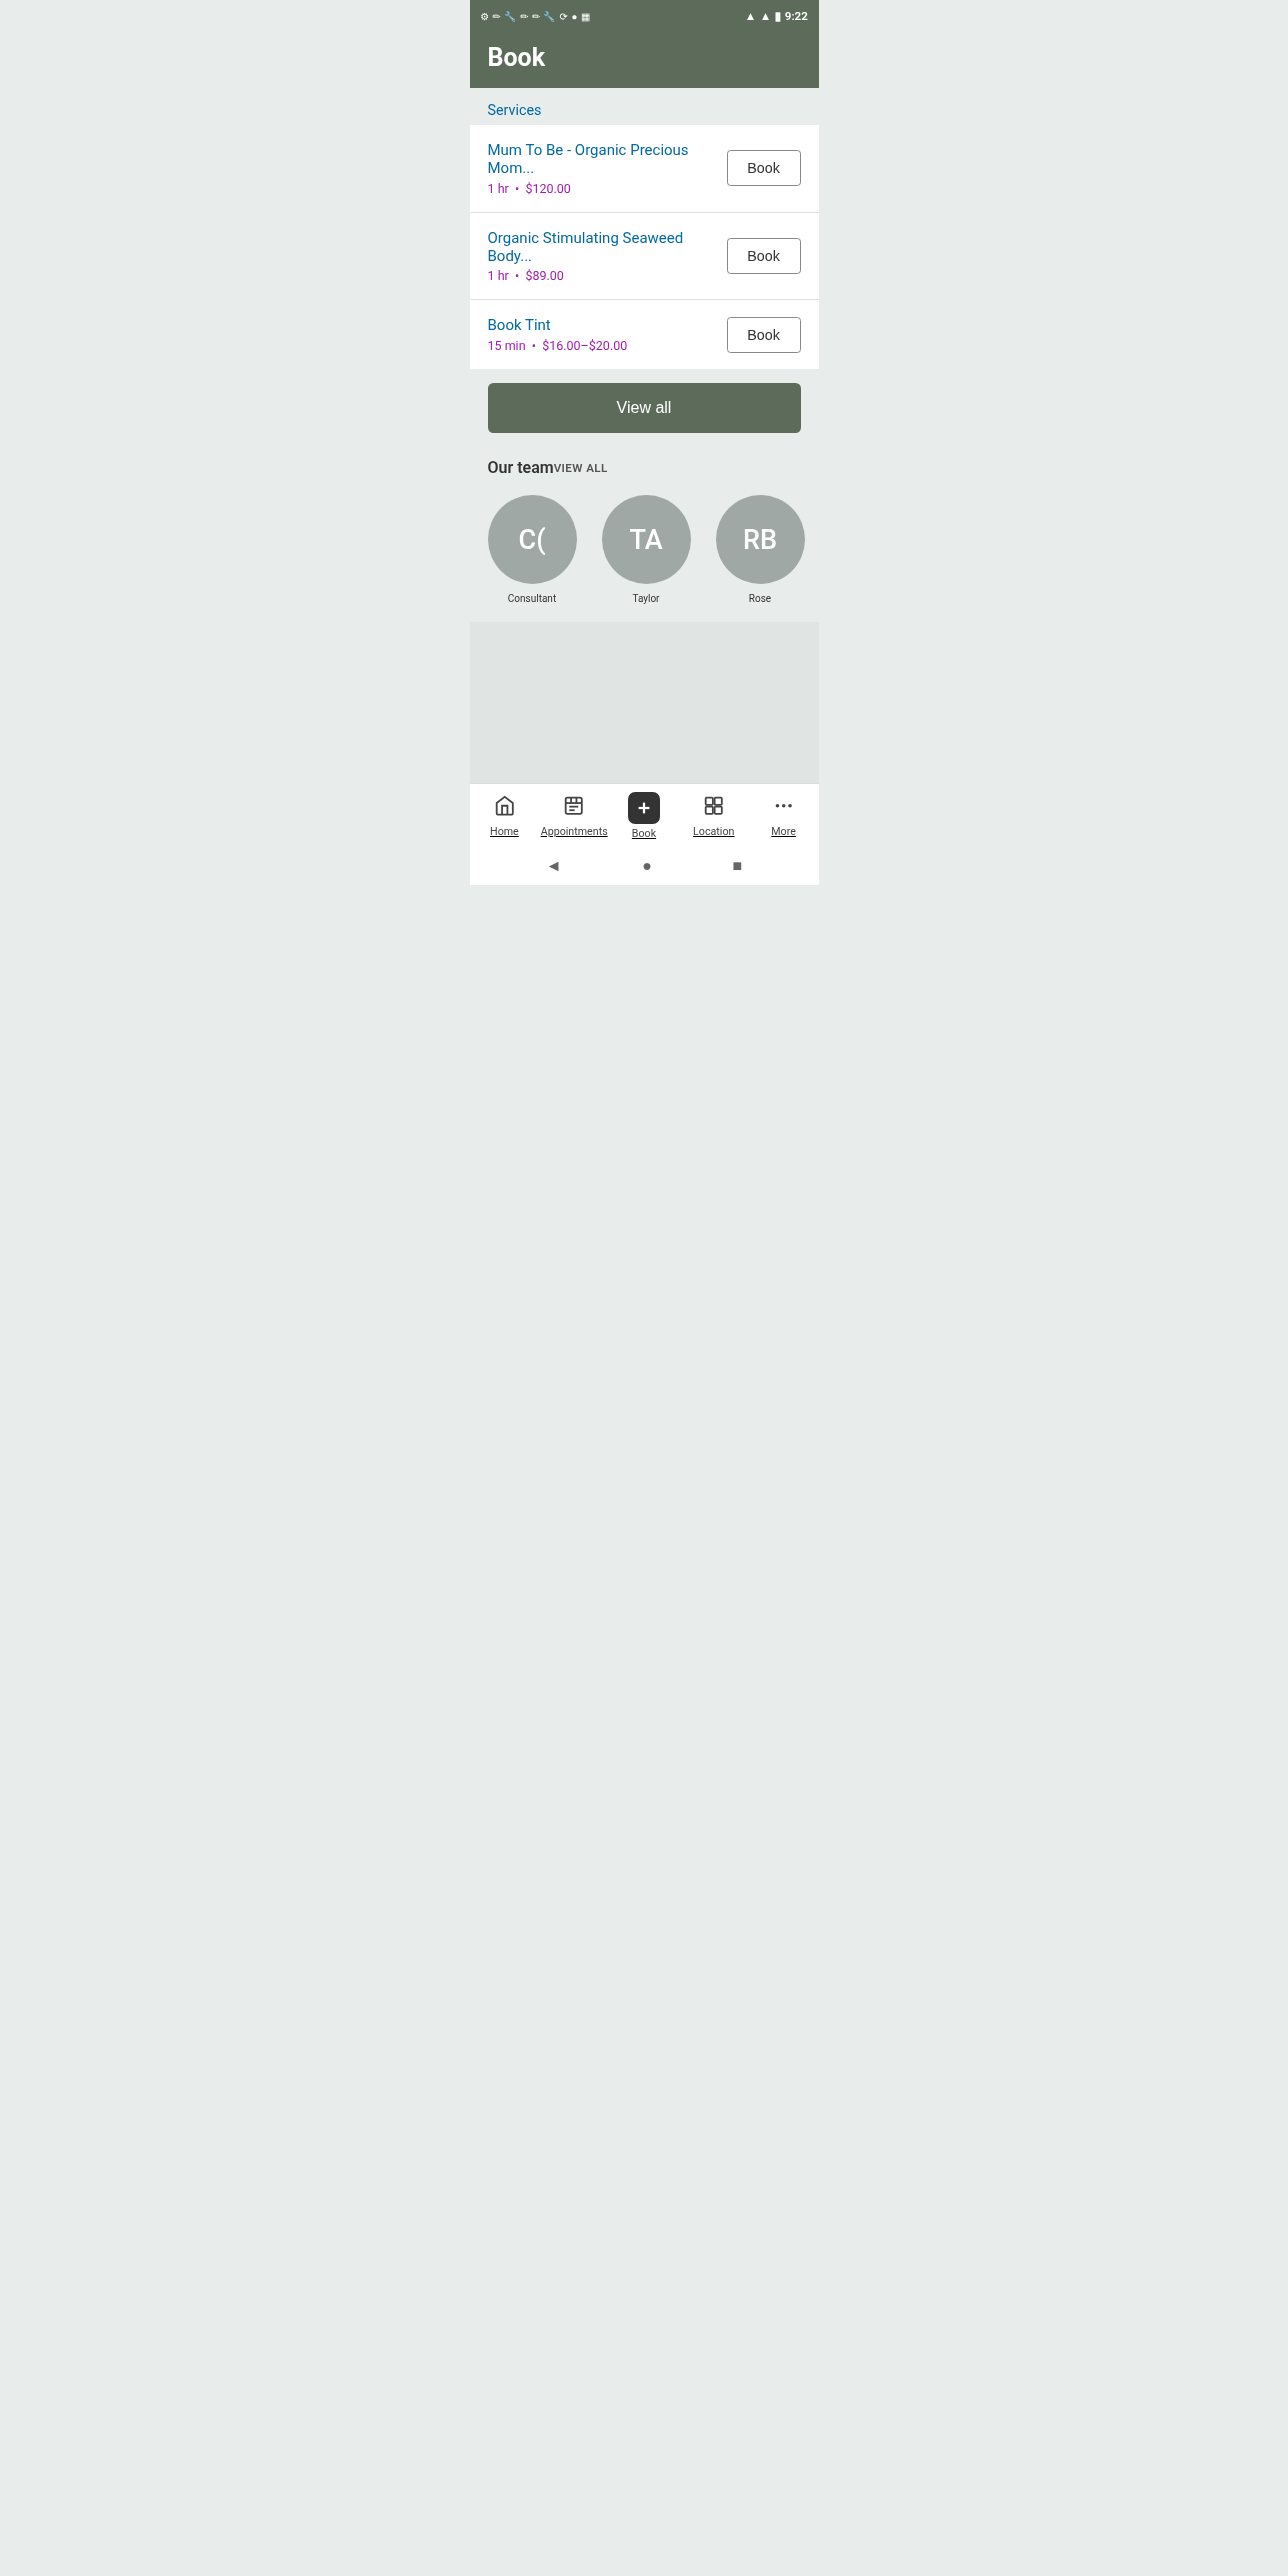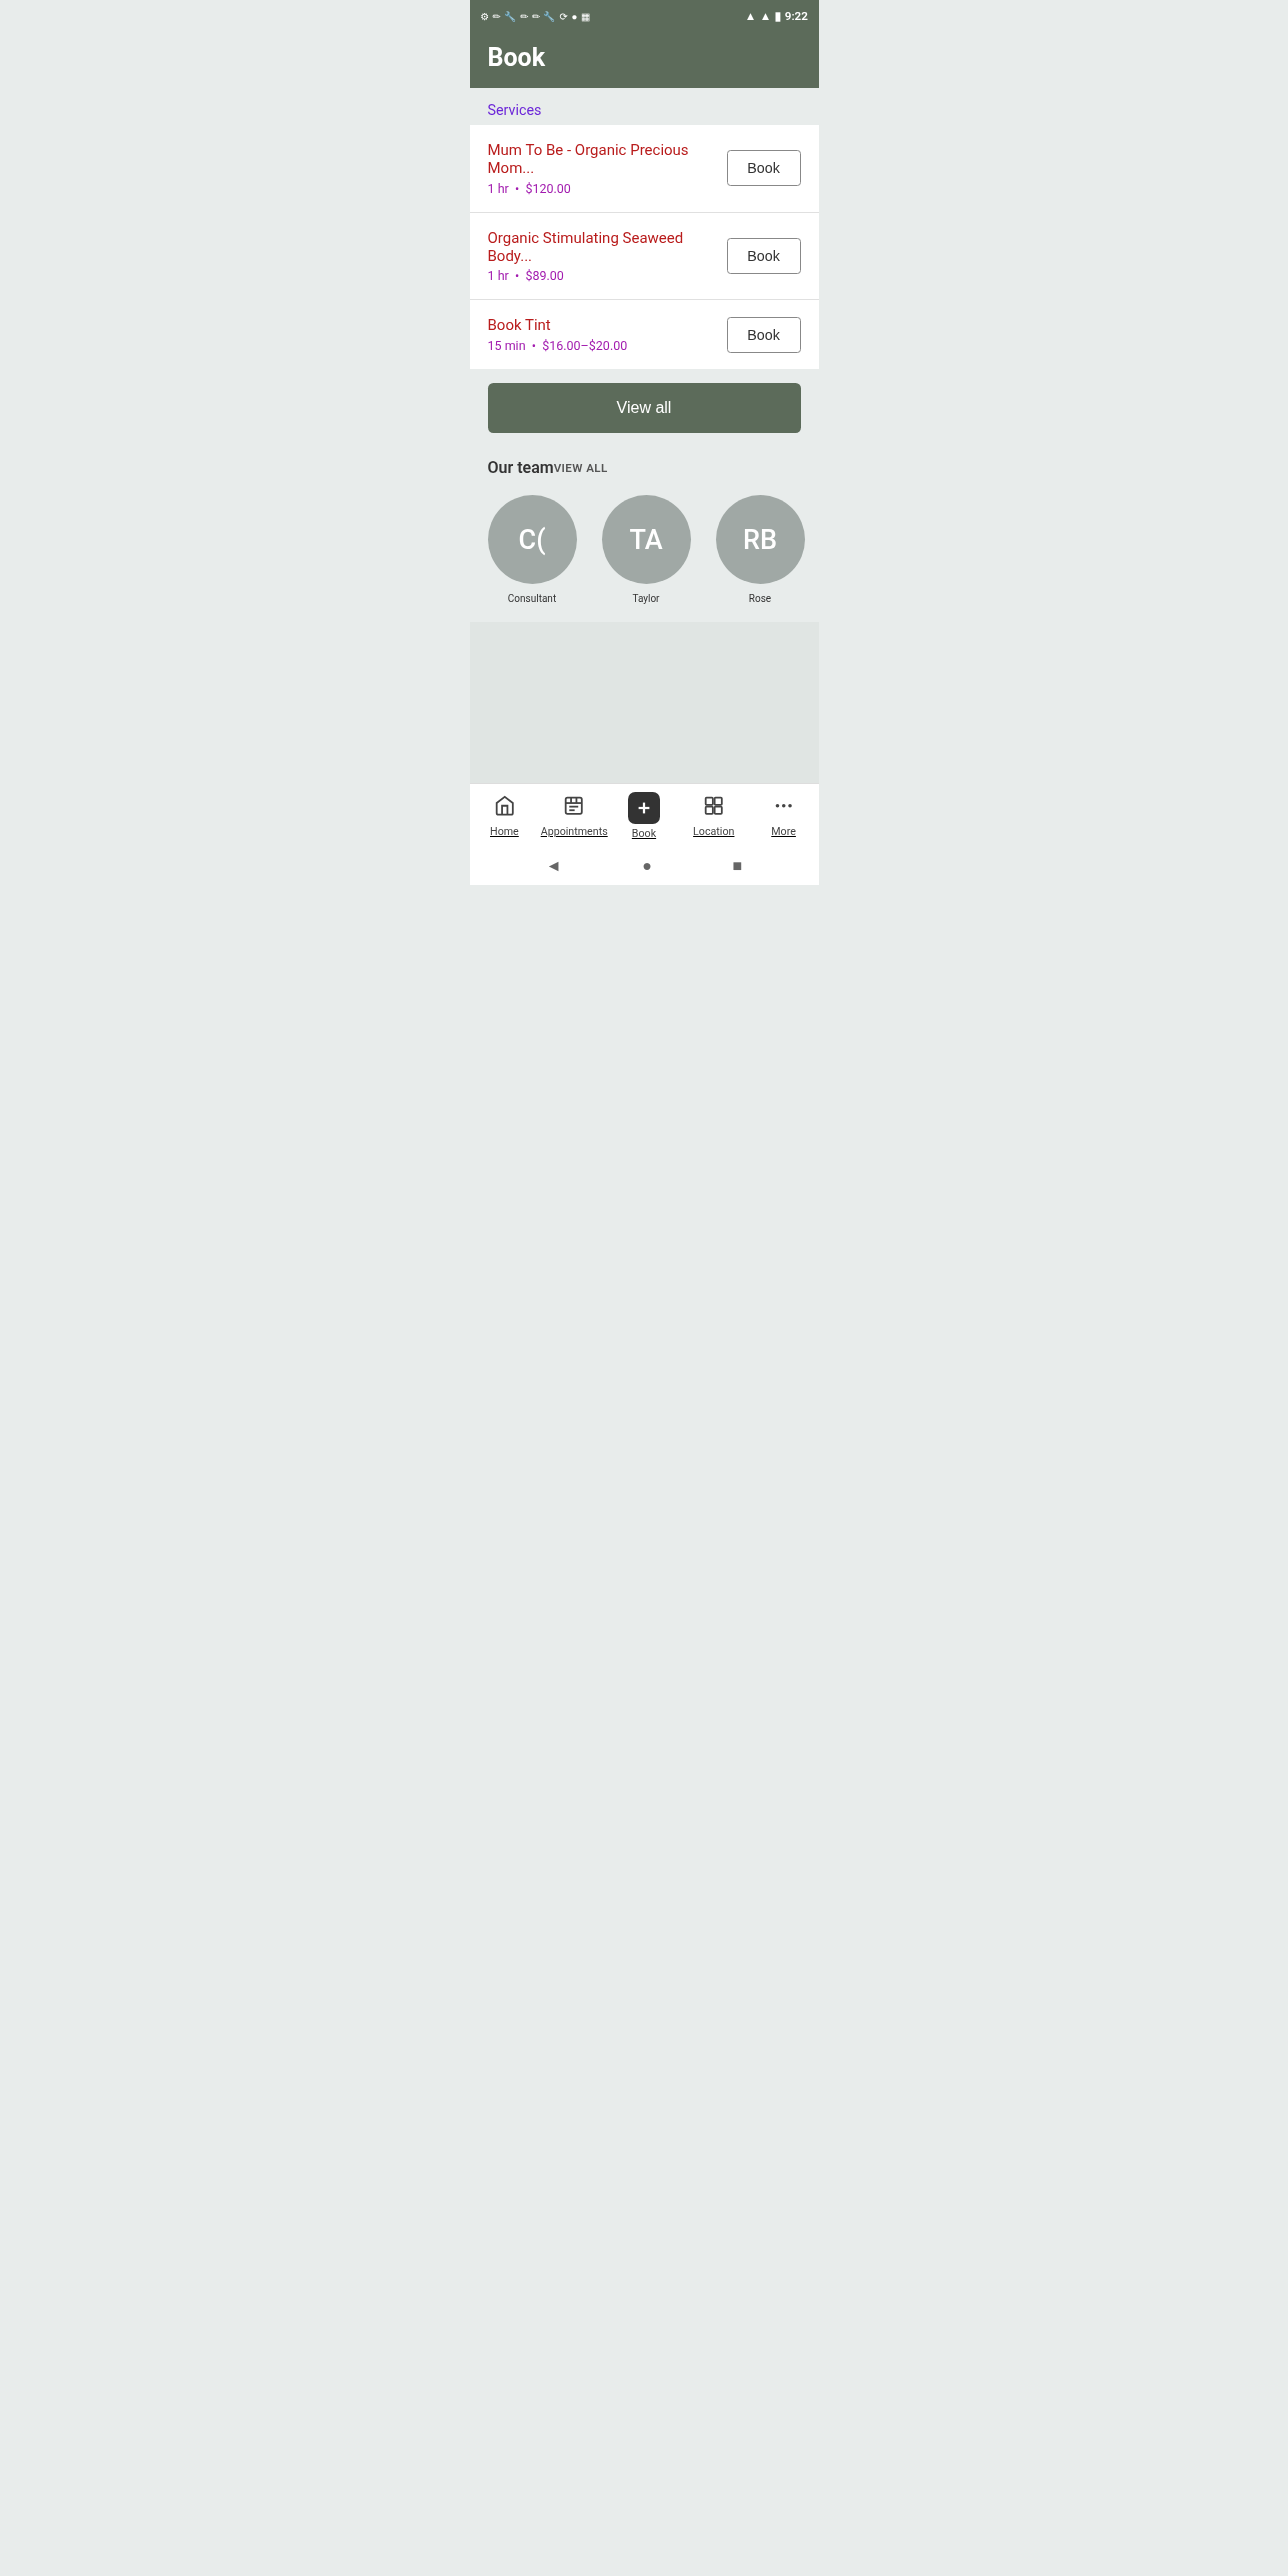--- a/index.html
+++ b/index.html
@@ -59,21 +59,21 @@
     }
 
     
     .services-section {
       background: #e8eceb;
       padding: 14.3px 18px 7.2px 18px;
     }
 
     .section-label {
       font-size: 14.3px;
-      color: #6d28d9;
+      color: #0369a1;
       font-weight: 400;
     }
 
     
     .services-list {
       background: white;
     }
 
     .service-item {
       display: flex;
@@ -88,21 +88,21 @@
       border-bottom: none;
     }
 
     .service-info {
       flex: 1;
       padding-right: 10.7px;
     }
 
     .service-name {
       font-size: 15px;
-      color: #b91c1c;
+      color: #0369a1;
       font-weight: 400;
       margin-bottom: 3.6px;
     }
 
     .service-details {
       font-size: 12.5px;
       color: #a21caf;
     }
 
     .book-btn {

